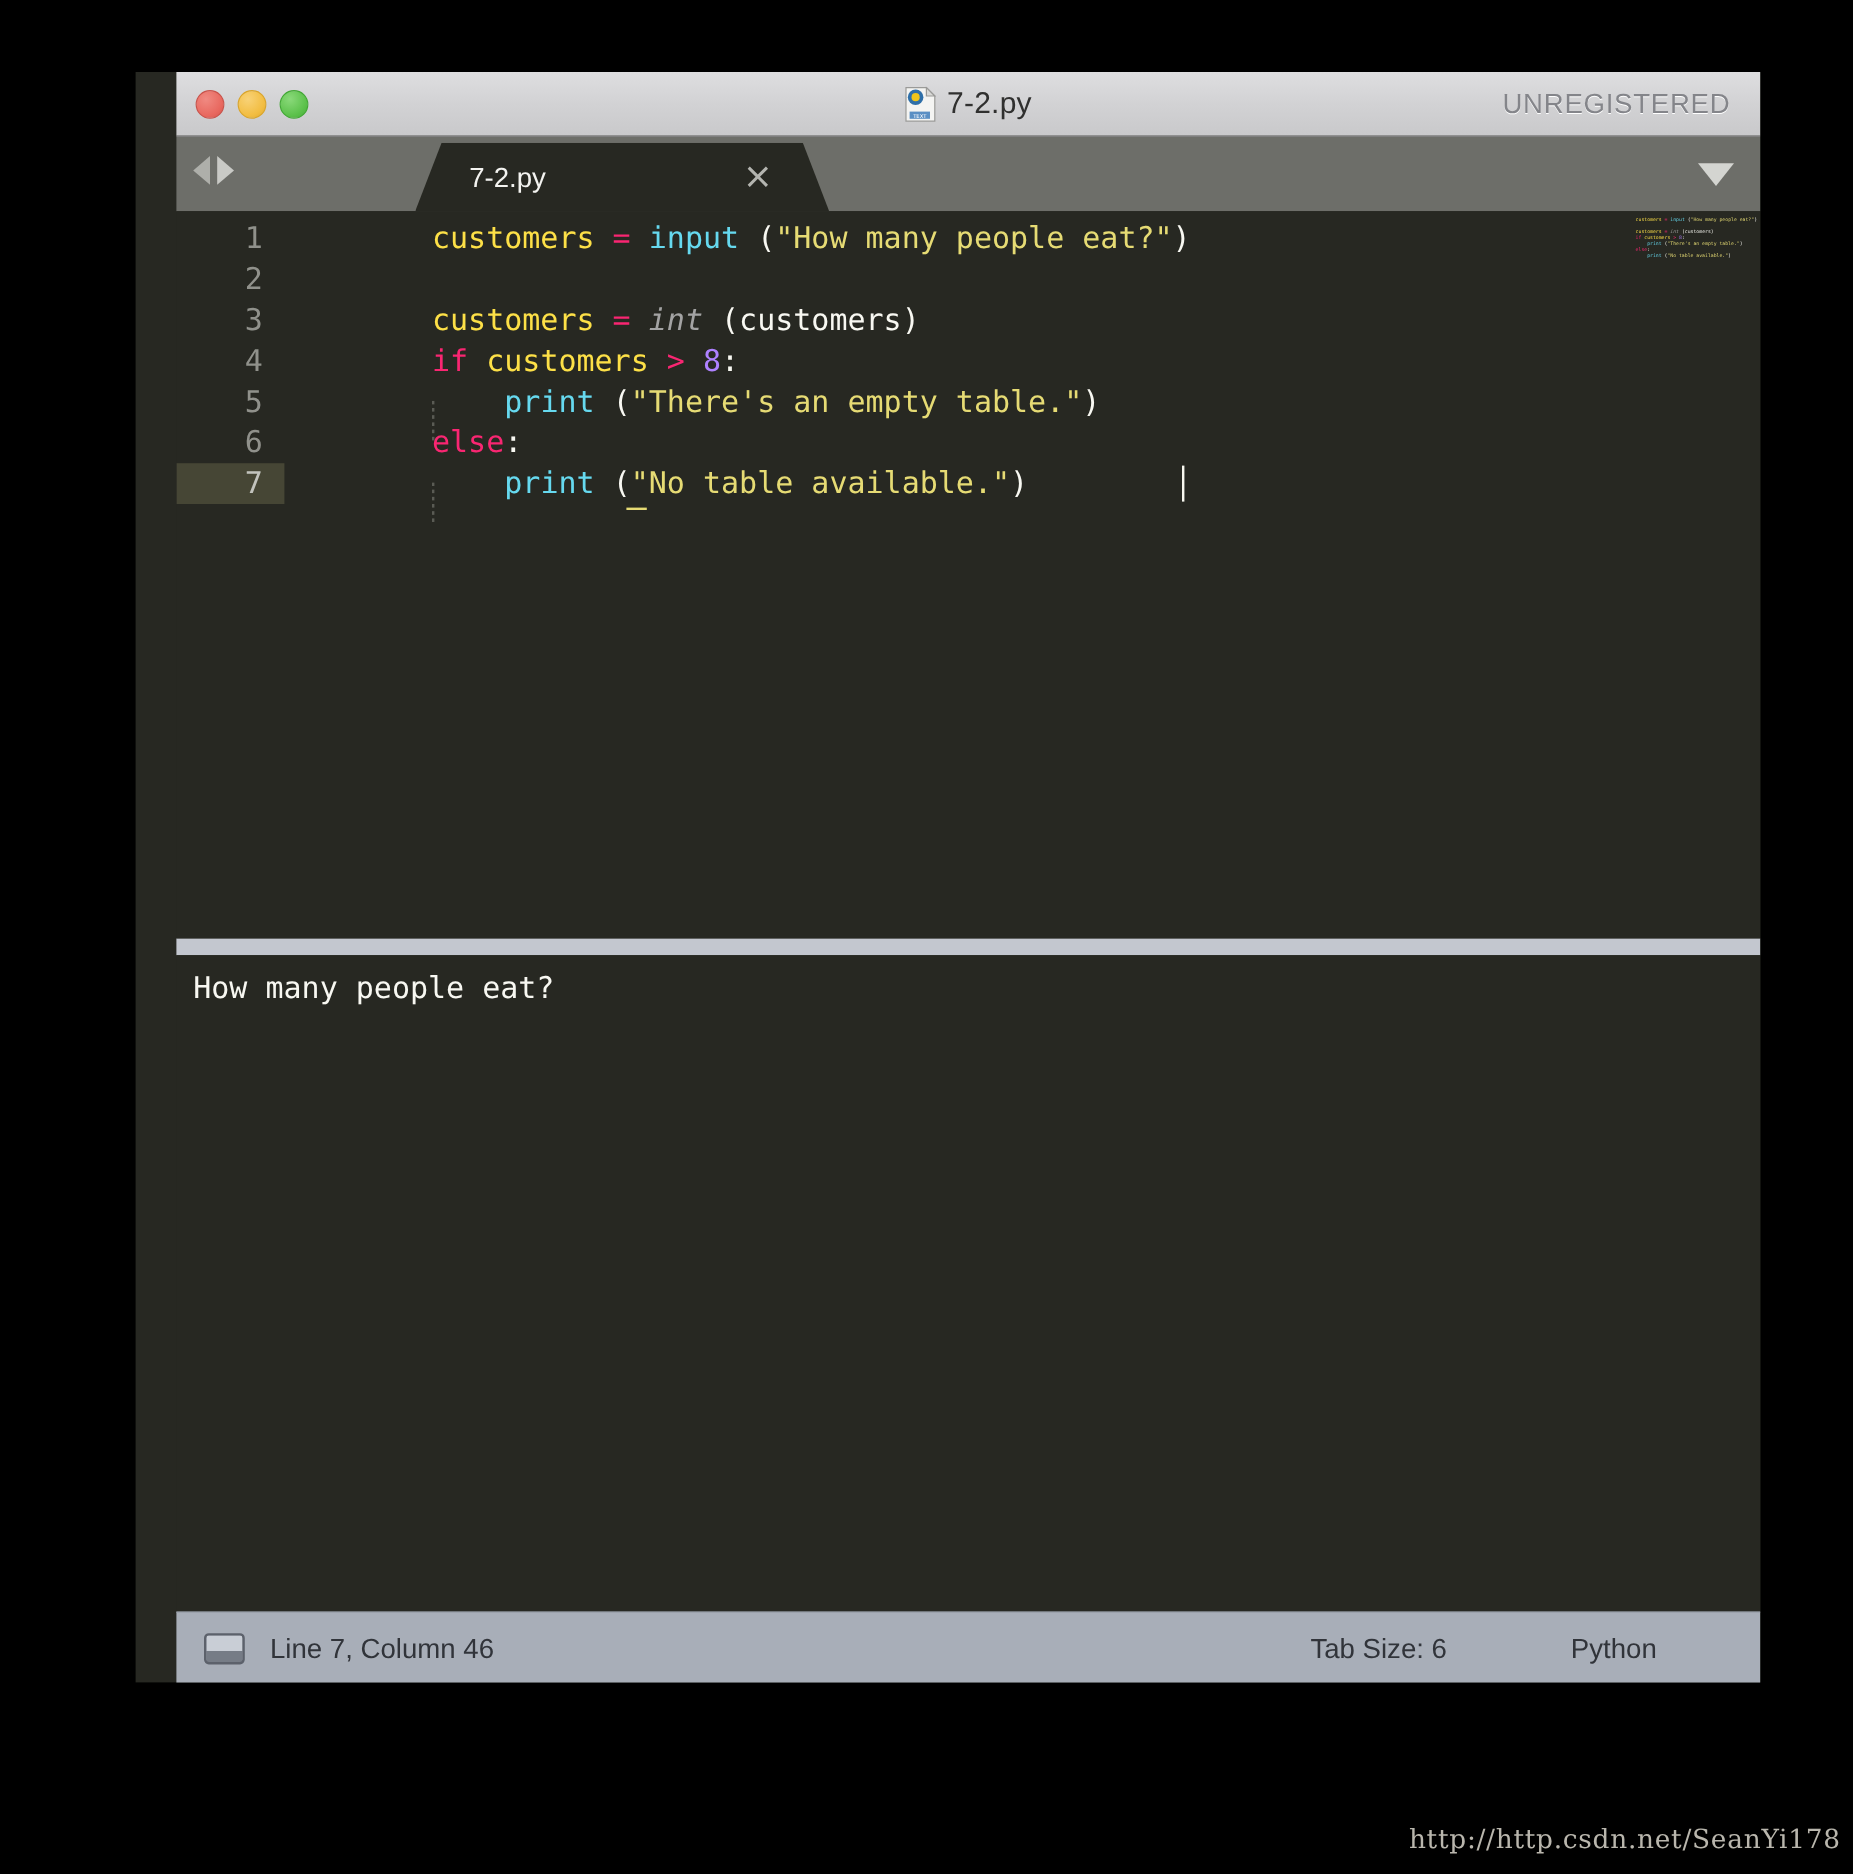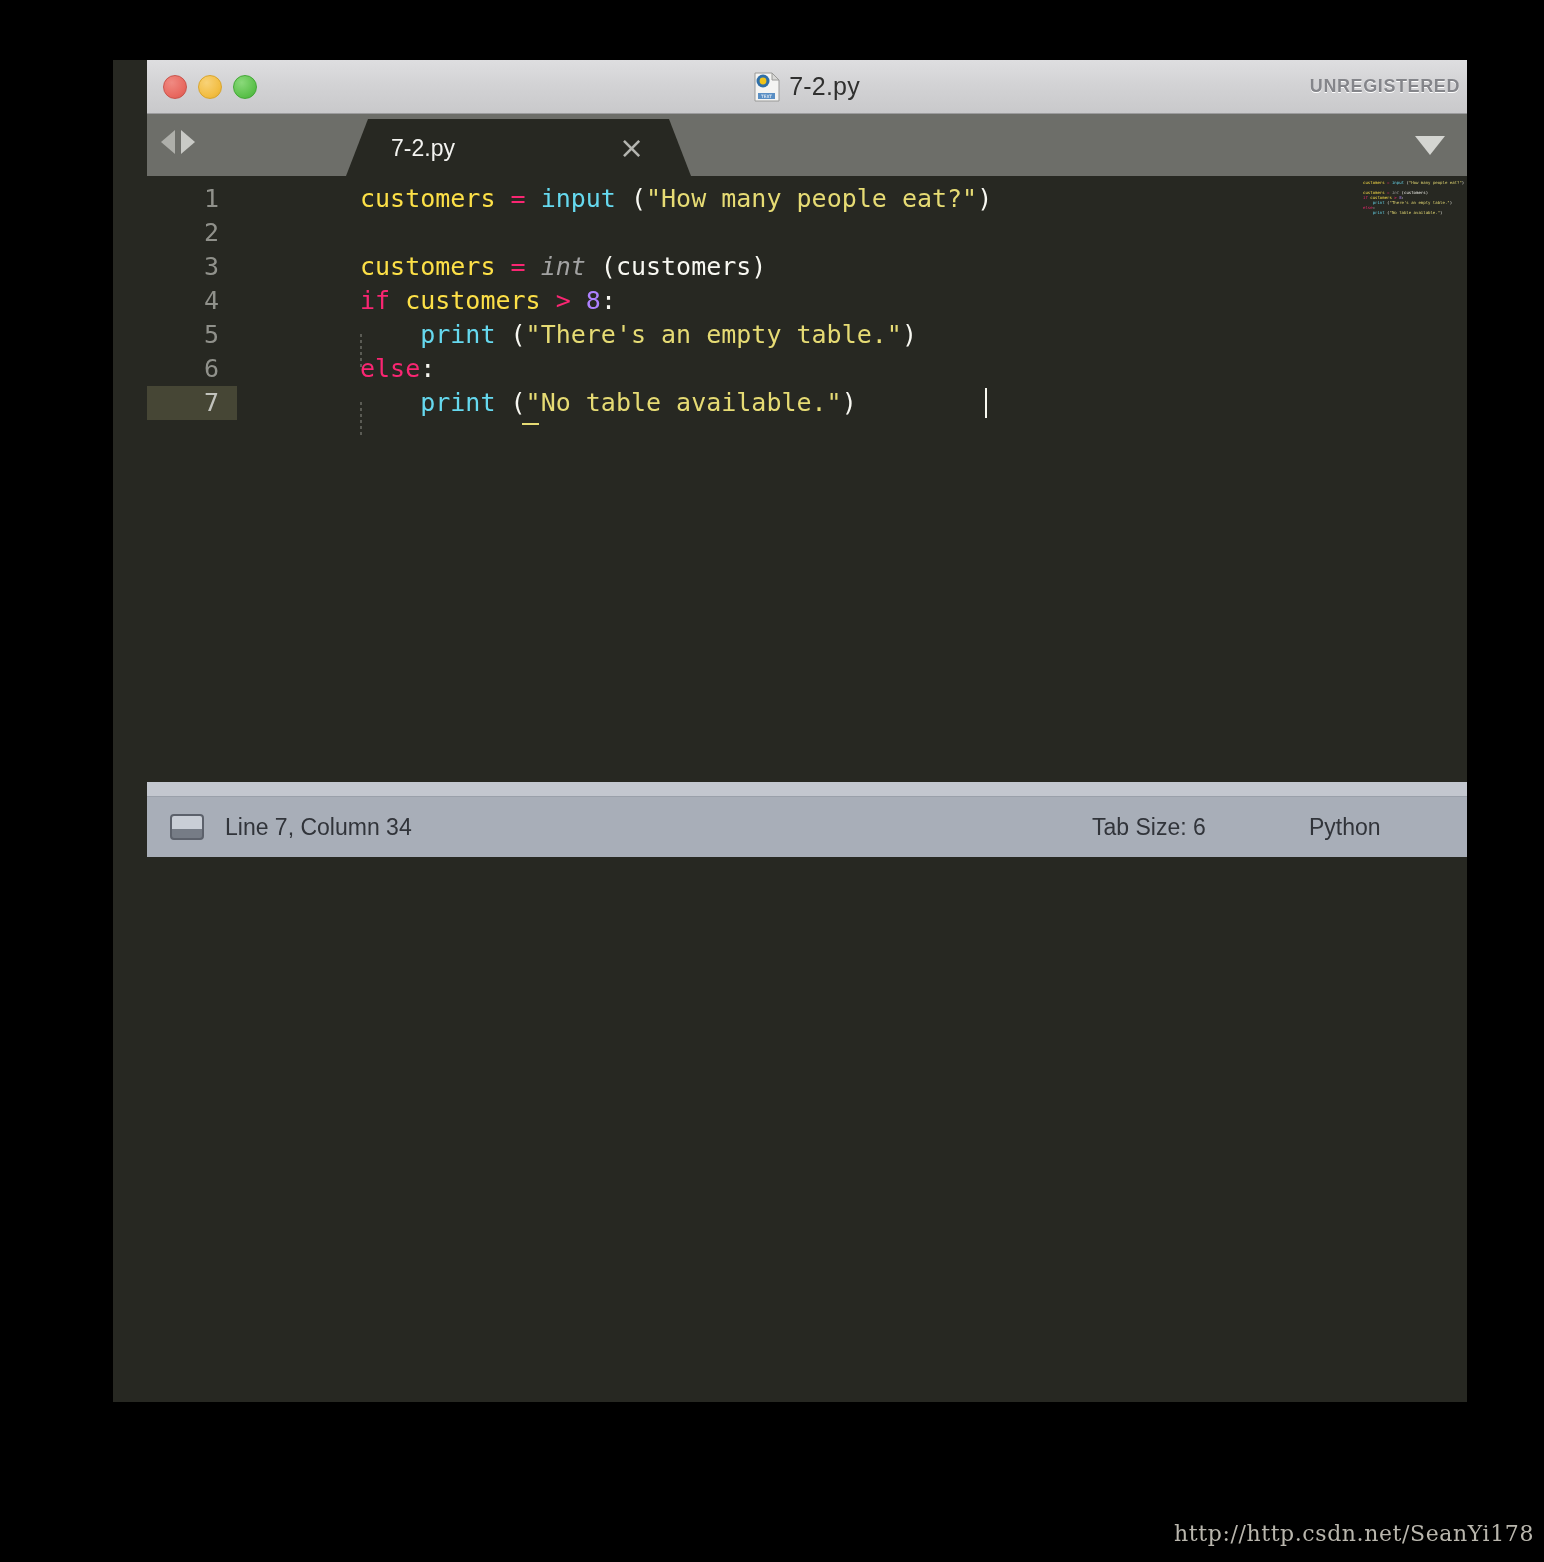--- a/index.html
+++ b/index.html
@@ -68,26 +68,25 @@
     position: relative;
     display: inline-block;
   }
   .title-text {
     font-size: 25px;
     color: #30302f;
     letter-spacing: 0.2px;
   }
   .unregistered {
     position: absolute;
-    right: 7px;
-    font-size: 18px;
+    right: 25px;
+    font-size: 23px;
     letter-spacing: 0.6px;
     color: #84858a;
     text-shadow: 0 1px 0 #ffffff;
-    font-weight: bold;
   }
 
   
   .tabbar {
     position: relative;
     height: 62px;
     background: #6d6e69;
     overflow: hidden;
   }
   .navarrows {
@@ -349,23 +348,26 @@
     <div class="code" id="code"><div class="cl" style="top: 6px;"><span class="k-plain">customers </span><span class="k-op">=</span><span class="k-plain"> </span><span class="k-fn">input</span><span class="k-punc"> (</span><span class="k-str">"How many people eat?"</span><span class="k-punc">)</span></div><div class="cl" style="top: 40px;"></div><div class="cl" style="top: 74px;"><span class="k-plain">customers </span><span class="k-op">=</span><span class="k-plain"> </span><span class="k-fn-i">int</span><span class="k-punc"> (customers)</span></div><div class="cl" style="top: 108px;"><span class="k-kw">if</span><span class="k-plain"> customers </span><span class="k-op">&gt;</span><span class="k-plain"> </span><span class="k-num">8</span><span class="k-punc">:</span></div><div class="cl" style="top: 142px;"><span class="k-plain">    </span><span class="k-fn">print</span><span class="k-punc"> (</span><span class="k-str">"There's an empty table."</span><span class="k-punc">)</span></div><div class="cl" style="top: 176px;"><span class="k-kw">else</span><span class="k-punc">:</span></div><div class="cl" style="top: 210px;"><span class="k-plain">    </span><span class="k-fn">print</span><span class="k-punc"> (</span><span class="k-str">"No table available."</span><span class="k-punc">)</span></div></div>
     <div class="indent-guide" style="left:213px; top:158px; height:34px;"></div>
     <div class="indent-guide" style="left:213px; top:226px; height:34px;"></div>
     <div class="caret" style="left:838px; top:212px;"></div>
     <div class="underline-paren" style="left:375px; top:247px; width:17px;"></div>
     <div class="minimap" id="minimap"><div class="mline"><span class="k-plain">customers </span><span class="k-op">=</span><span class="k-plain"> </span><span class="k-fn">input</span><span class="k-punc"> (</span><span class="k-str">"How many people eat?"</span><span class="k-punc">)</span></div><div class="mline">&nbsp;</div><div class="mline"><span class="k-plain">customers </span><span class="k-op">=</span><span class="k-plain"> </span><span class="k-fn-i">int</span><span class="k-punc"> (customers)</span></div><div class="mline"><span class="k-kw">if</span><span class="k-plain"> customers </span><span class="k-op">&gt;</span><span class="k-plain"> </span><span class="k-num">8</span><span class="k-punc">:</span></div><div class="mline"><span class="k-plain">    </span><span class="k-fn">print</span><span class="k-punc"> (</span><span class="k-str">"There's an empty table."</span><span class="k-punc">)</span></div><div class="mline"><span class="k-kw">else</span><span class="k-punc">:</span></div><div class="mline"><span class="k-plain">    </span><span class="k-fn">print</span><span class="k-punc"> (</span><span class="k-str">"No table available."</span><span class="k-punc">)</span></div></div>
   </div>
 
   <div class="splitter"></div>
 
+  <div class="console" id="console">
+      <div class="console-line">How many people eat?</div>
+    </div>
 
   <div class="statusbar">
     <span class="panel-icon"></span>
-    <span class="status-pos">Line 7, Column 34</span>
+    <span class="status-pos">Line 7, Column 46</span>
     <span class="status-tab">Tab Size: 6</span>
     <span class="status-lang">Python</span>
   </div>
 
 </div>
 
 <div class="watermark">http://http.csdn.net/SeanYi178</div>
 
 </body></html>

